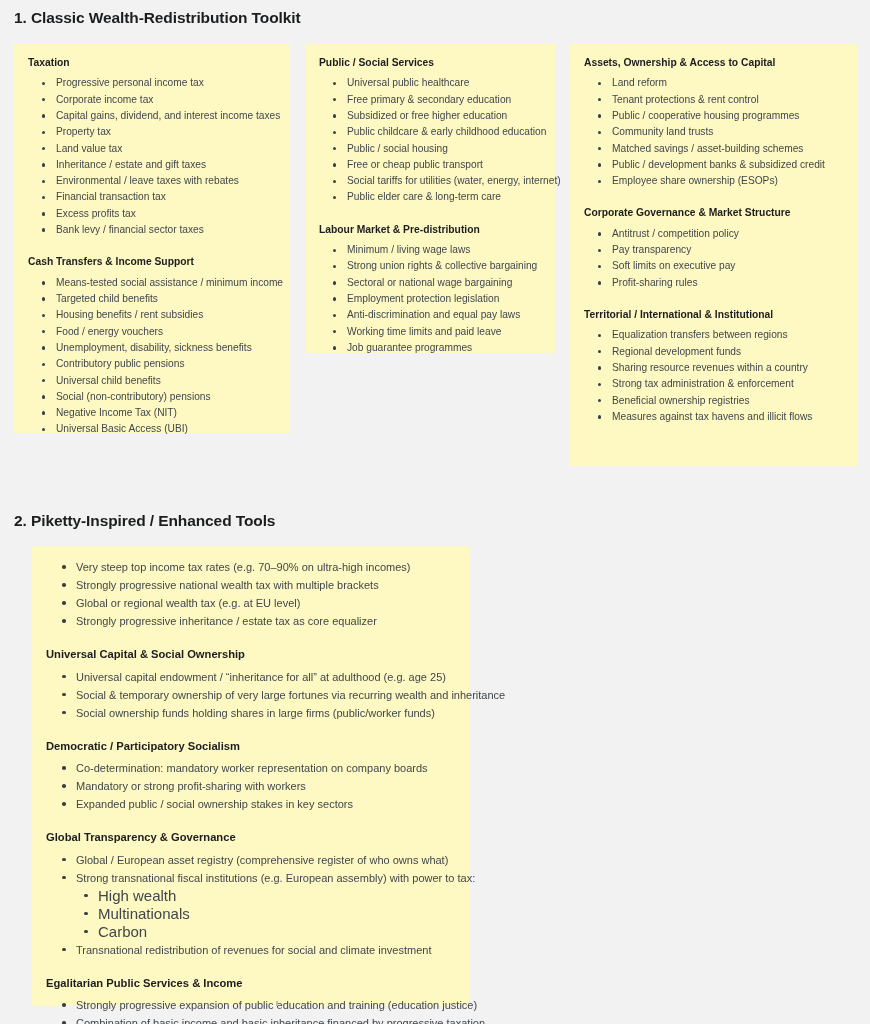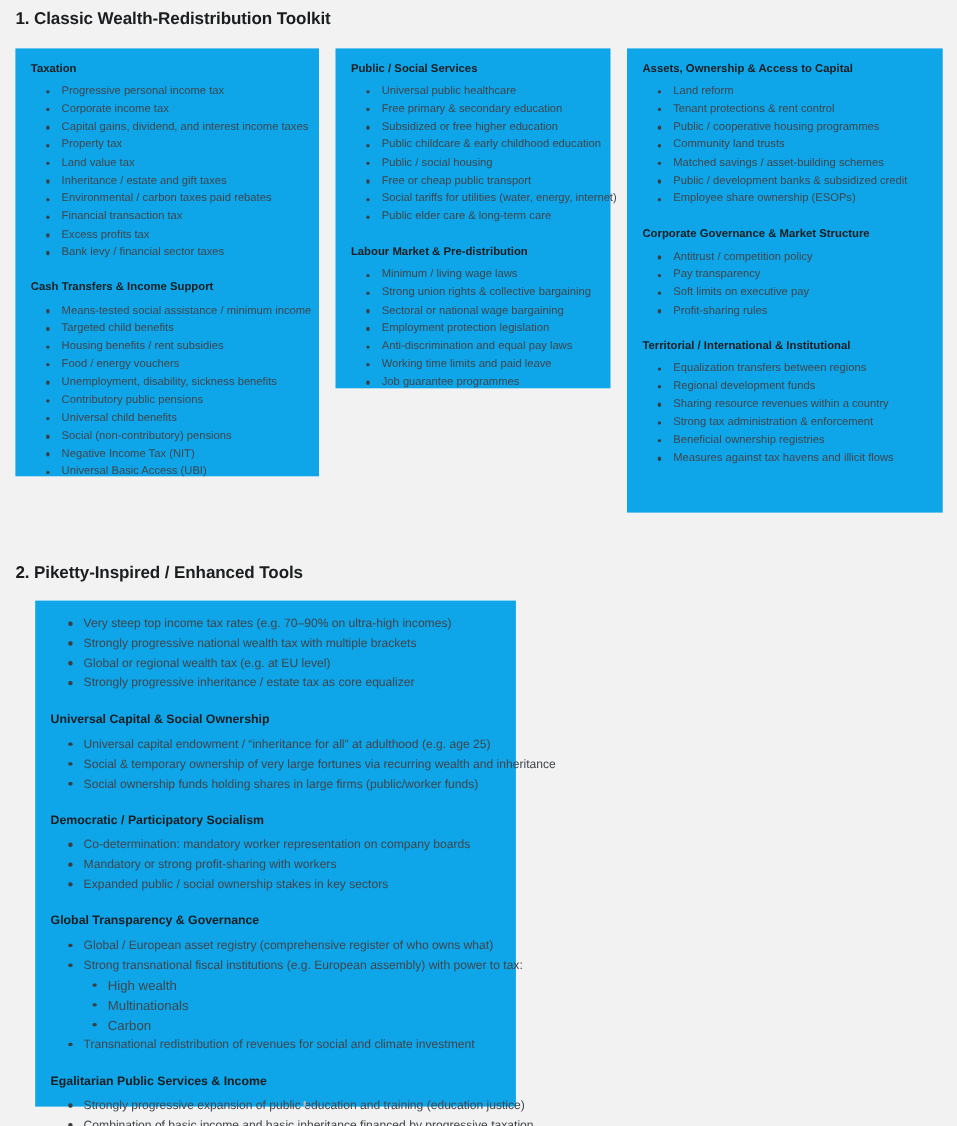--- a/index.html
+++ b/index.html
@@ -28,21 +28,21 @@
     letter-spacing: -0.1px;
     color: #1b1d1f;
     white-space: nowrap;
   }
   #section-1-heading { left: 14px; top: 9px; }
   #section-2-heading { left: 14px; top: 512px; }
 
   
   .card {
     position: absolute;
-    background: #0ea5e9;
+    background: #fef9c3;
     padding: 12px 14px 10px 14px;
   }
 
   #card-taxation      { left: 14px;  top: 44px;  width: 276px; height: 389px; }
   #card-public        { left: 305px; top: 44px;  width: 250px; height: 309px; }
   #card-assets        { left: 570px; top: 44px;  width: 287px; height: 422px; }
   #card-piketty       { left: 32px;  top: 546px; width: 437px; height: 460px; }
 
   
   .group-title {
@@ -95,21 +95,21 @@
 
   
   ul.sub-bullets {
     list-style: none;
     margin: 0;
     padding: 0;
   }
   ul.sub-bullets > li {
     position: relative;
     padding-left: 52px;
-    font-size: 12px;
+    font-size: 15px;
     line-height: 18px;
     color: #40464c;
     white-space: nowrap;
   }
   ul.sub-bullets > li::before {
     content: "";
     position: absolute;
     left: 38px;
     top: 7.2px;
     width: 3.6px;
@@ -142,21 +142,21 @@
 
     <div class="group">
       <div class="group-title">Taxation</div>
       <ul class="bullets">
         <li>Progressive personal income tax</li>
         <li>Corporate income tax</li>
         <li>Capital gains, dividend, and interest income taxes</li>
         <li>Property tax</li>
         <li>Land value tax</li>
         <li>Inheritance / estate and gift taxes</li>
-        <li>Environmental / carbon taxes paid rebates</li>
+        <li>Environmental / leave taxes with rebates</li>
         <li>Financial transaction tax</li>
         <li>Excess profits tax</li>
         <li>Bank levy / financial sector taxes</li>
       </ul>
     </div>
 
     <div class="group">
       <div class="group-title">Cash Transfers &amp; Income Support</div>
       <ul class="bullets">
         <li>Means-tested social assistance / minimum income</li>

